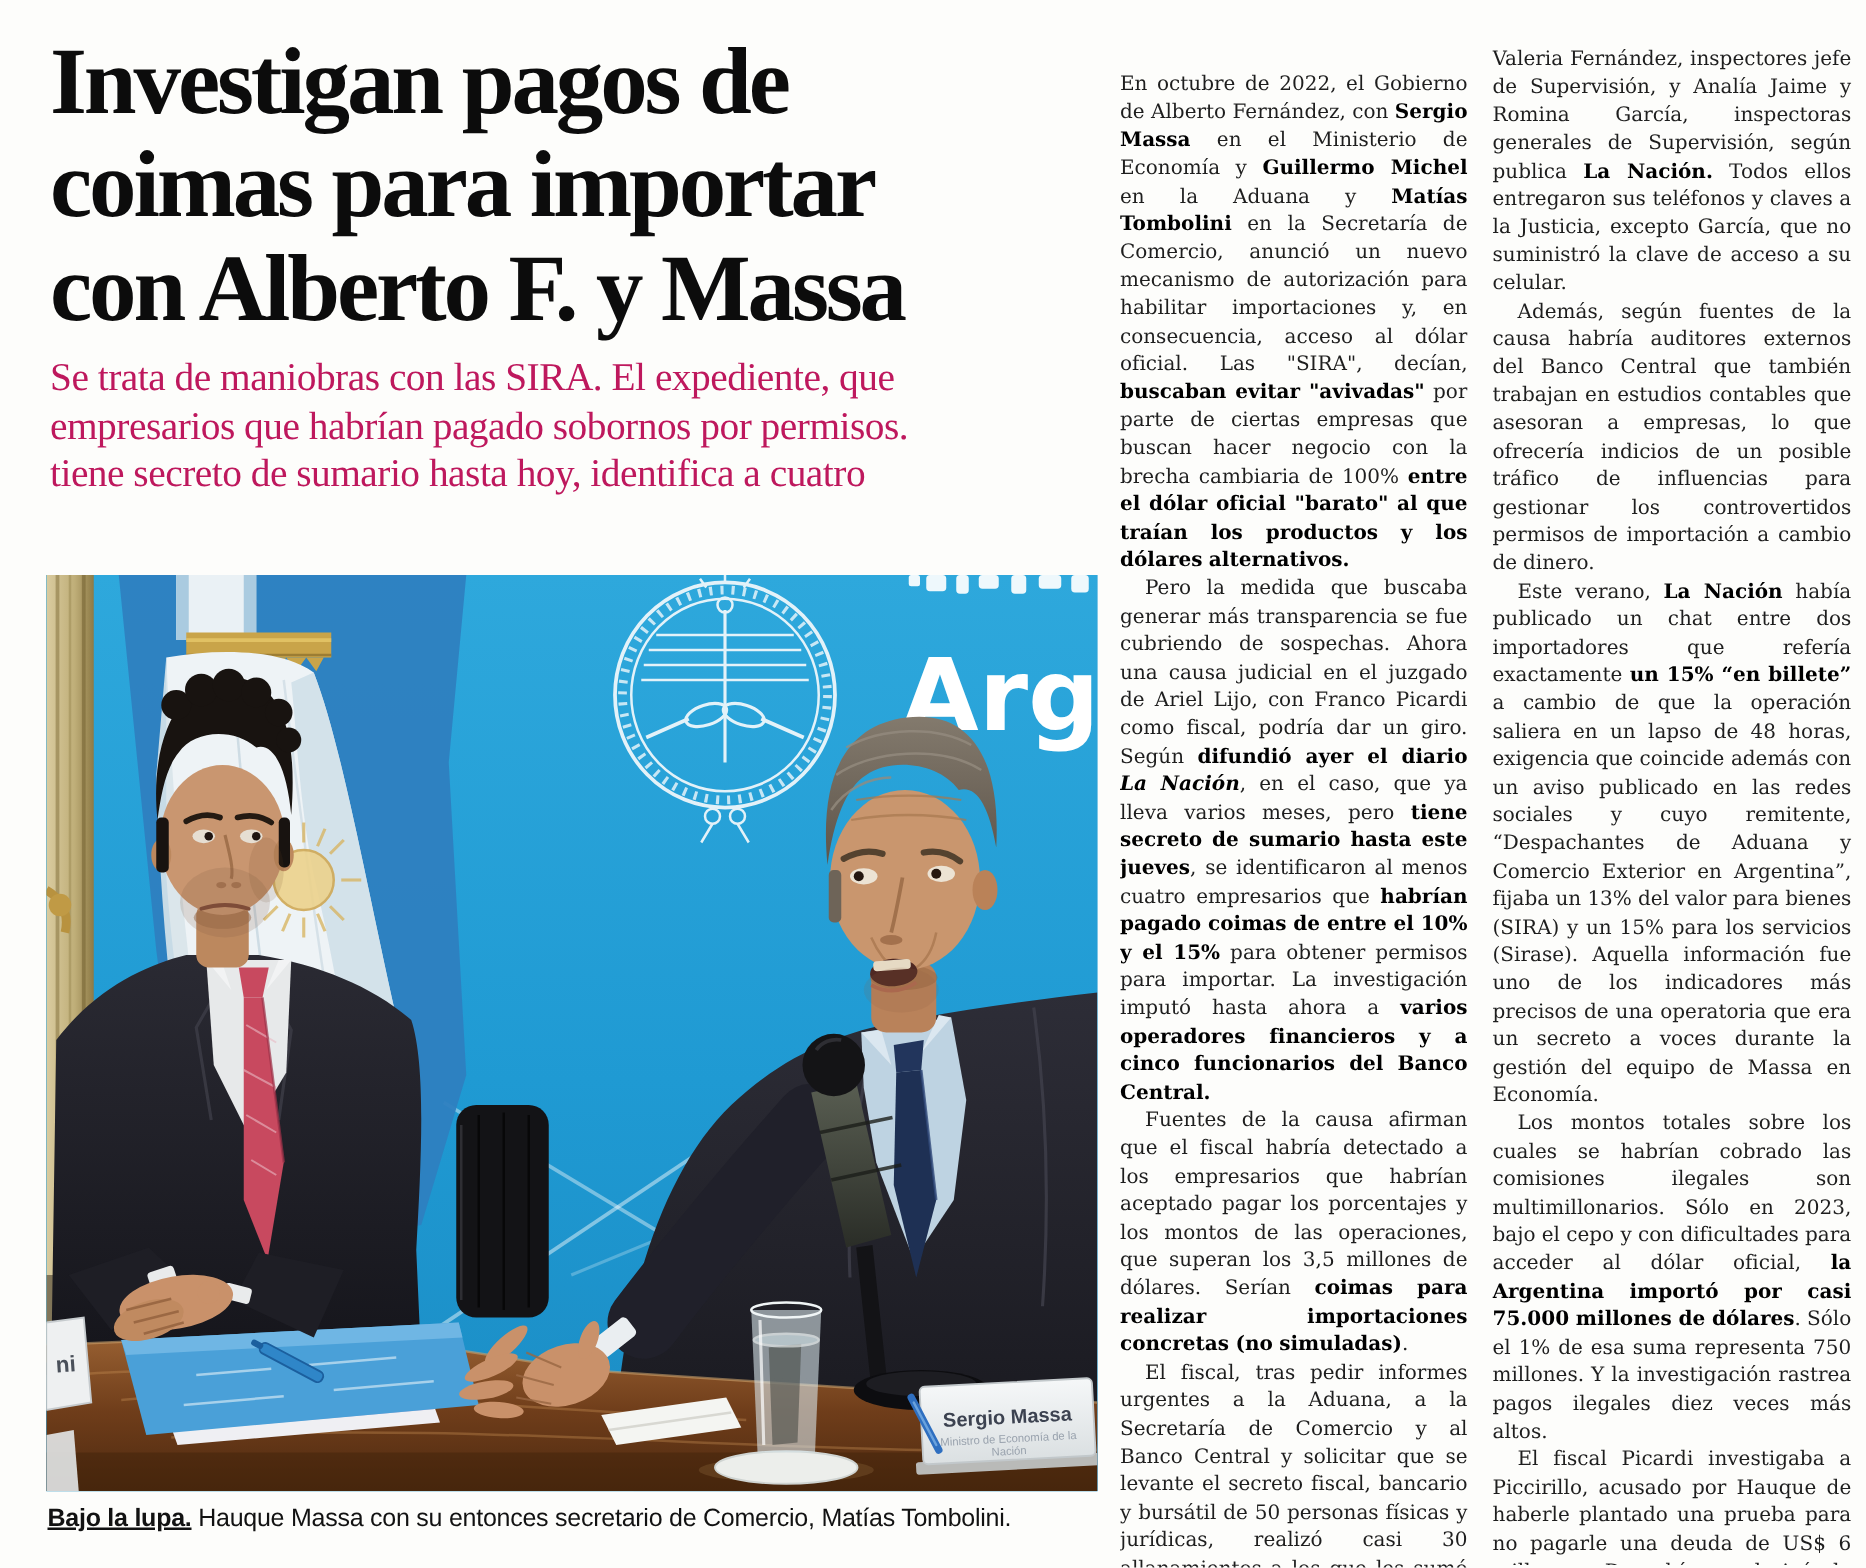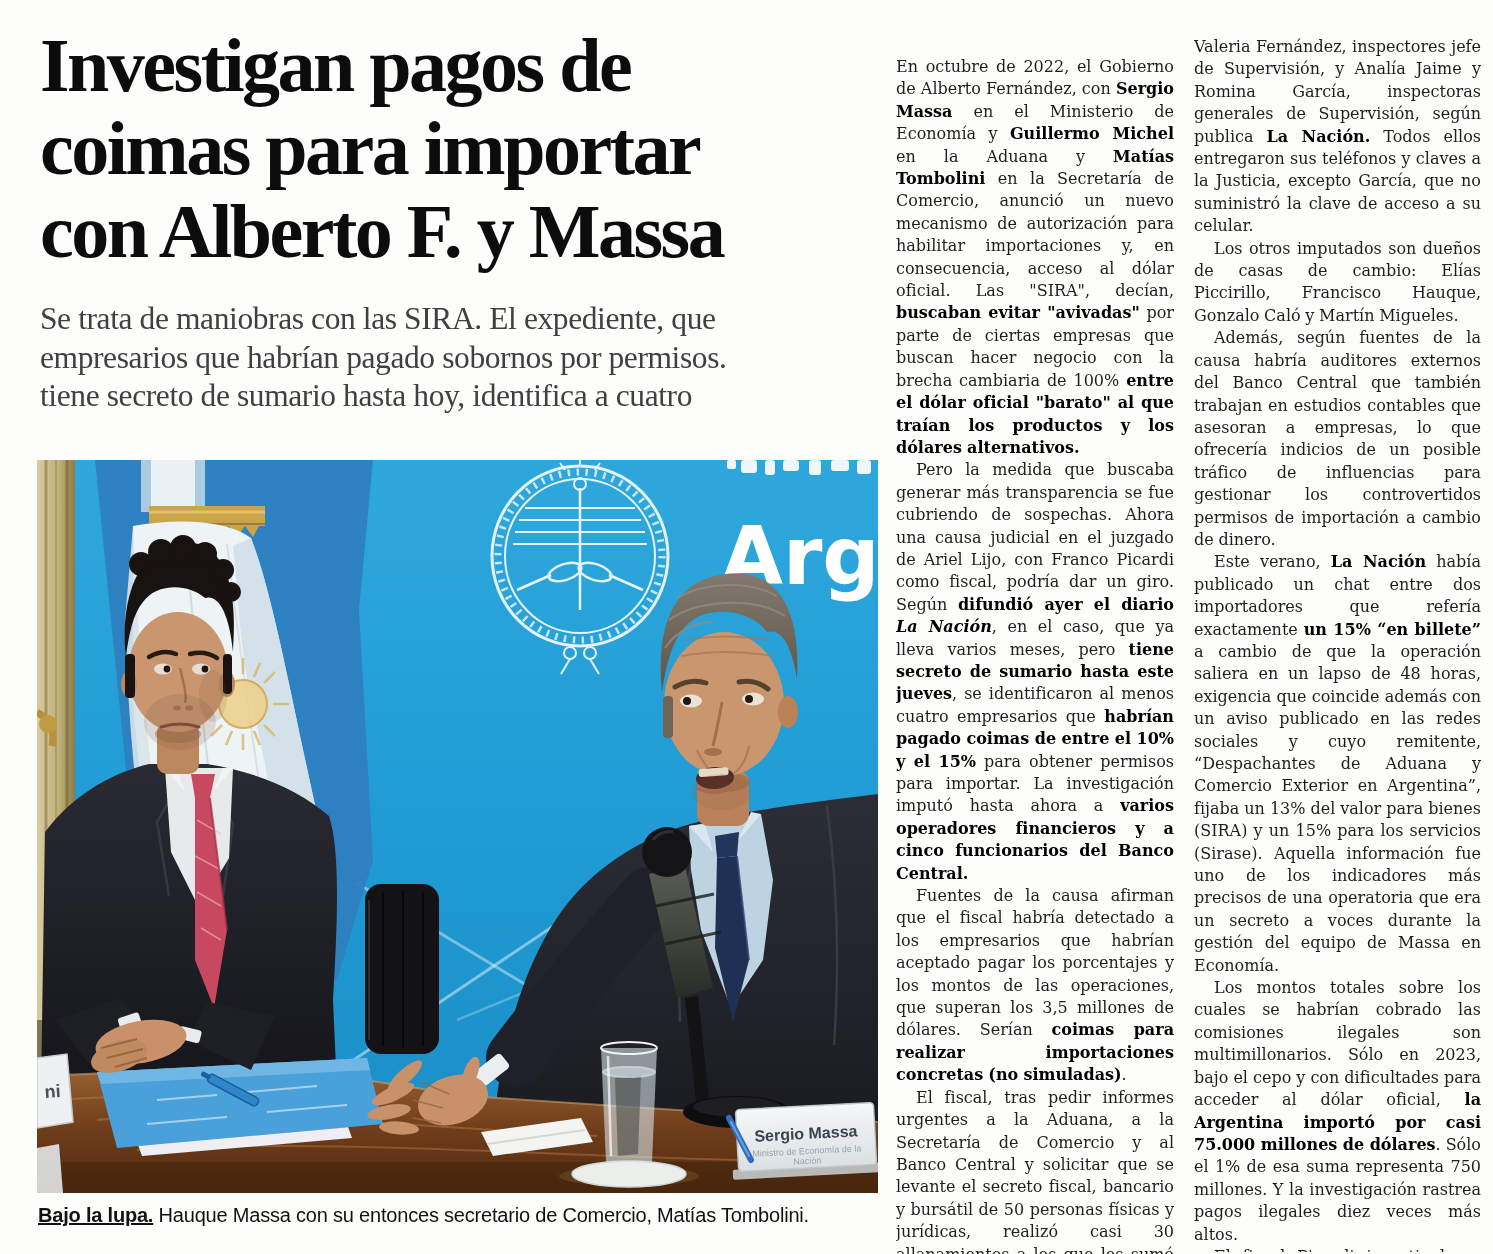--- a/index.html
+++ b/index.html
@@ -9,22 +9,22 @@
     font-family:"Liberation Serif",serif;
   }
   
   .head-block{position:absolute;left:40px;top:24px;width:840px;}
   .headline{
     font-family:"Liberation Serif",serif;font-weight:700;
     font-size:76px;line-height:83px;letter-spacing:-2.5px;color:#0c0c0c;
   }
   .headline .hl-line{white-space:nowrap;}
   .subheadline{
-    margin-top:27px;font-family:"Liberation Serif",serif;
-    font-size:31.5px;line-height:38.5px;letter-spacing:-0.4px;color:#404040;
+    margin-top:10px;font-family:"Liberation Serif",serif;
+    font-size:31.5px;line-height:38.5px;letter-spacing:-0.4px;color:#be185d;
   }
   .subheadline .sh-line{white-space:nowrap;}
   
   .photo-wrap{
     position:absolute;left:37px;top:460px;width:841px;height:733px;
     overflow:hidden;background:#1f9ad3;
   }
   
   .caption{
     position:absolute;left:38px;top:1204px;width:840px;
@@ -387,18 +387,17 @@
 </div>
 
 <div id="col1" class="article-col" lang="es">
     <p><span>En octubre de 2022, el Gobierno de Alberto Fernández, con </span><span class="b">Sergio Massa</span><span> en el Ministerio de Economía y </span><span class="b">Guillermo Michel</span><span> en la Aduana y </span><span class="b">Matías Tombolini</span><span> en la Secretaría de Comercio, anunció un nuevo mecanismo de autorización para habilitar importaciones y, en consecuencia, acceso al dólar oficial. Las "SIRA", decían, </span><span class="b">buscaban evitar "avivadas"</span><span> por parte de ciertas empresas que buscan hacer negocio con la brecha cambiaria de 100% </span><span class="b">entre el dólar oficial "barato" al que traían los productos y los dólares alternativos.</span></p>
     <p><span>Pero la medida que buscaba generar más transparencia se fue cubriendo de sospechas. Ahora una causa judicial en el juzgado de Ariel Lijo, con Franco Picardi como fiscal, podría dar un giro. Según </span><span class="b">difundió ayer el diario </span><span class="b i">La Nación</span><span>, en el caso, que ya lleva varios meses, pero </span><span class="b">tiene secreto de sumario hasta este jueves</span><span>, se identificaron al menos cuatro empresarios que </span><span class="b">habrían pagado coimas de entre el 10% y el 15%</span><span> para obtener permisos para importar. La investigación imputó hasta ahora a </span><span class="b">varios operadores financieros y a cinco funcionarios del Banco Central.</span></p>
     <p><span>Fuentes de la causa afirman que el fiscal habría detectado a los empresarios que habrían aceptado pagar los porcentajes y los montos de las operaciones, que superan los 3,5 millones de dólares. Serían </span><span class="b">coimas para realizar importaciones concretas (no simuladas)</span><span>.</span></p>
     <p><span>El fiscal, tras pedir informes urgentes a la Aduana, a la Secretaría de Comercio y al Banco Central y solicitar que se levante el secreto fiscal, bancario y bursátil de 50 personas físicas y jurídicas, realizó casi 30 allanamientos a los que les sumó testimonios y teléfonos aportados por los funcionarios imputados, que son 5, del área de Supervisión de Entidades No Financieras del BCRA: Fabián Violante, gerente principal; Diego Volcic y María</span></p>
   </div>
 <div id="col2" class="article-col" lang="es">
     <p><span>Valeria Fernández, inspectores jefe de Supervisión, y Analía Jaime y Romina García, inspectoras generales de Supervisión, según publica </span><span class="b">La Nación.</span><span> Todos ellos entregaron sus teléfonos y claves a la Justicia, excepto García, que no suministró la clave de acceso a su celular.</span></p>
-    <p><span>Los otros imputados son dueños de casas de cambio: Elías Piccirillo, Francisco Hauque, Gonzalo Caló y Martín Migueles.</span></p>
     <p><span>Además, según fuentes de la causa habría auditores externos del Banco Central que también trabajan en estudios contables que asesoran a empresas, lo que ofrecería indicios de un posible tráfico de influencias para gestionar los controvertidos permisos de importación a cambio de dinero.</span></p>
     <p><span>Este verano, </span><span class="b">La Nación</span><span> había publicado un chat entre dos importadores que refería exactamente </span><span class="b">un 15% “en billete”</span><span> a cambio de que la operación saliera en un lapso de 48 horas, exigencia que coincide además con un aviso publicado en las redes sociales y cuyo remitente, “Despachantes de Aduana y Comercio Exterior en Argentina”, fijaba un 13% del valor para bienes (SIRA) y un 15% para los servicios (Sirase). Aquella información fue uno de los indicadores más precisos de una operatoria que era un secreto a voces durante la gestión del equipo de Massa en Economía.</span></p>
     <p><span>Los montos totales sobre los cuales se habrían cobrado las comisiones ilegales son multimillonarios. Sólo en 2023, bajo el cepo y con dificultades para acceder al dólar oficial, </span><span class="b">la Argentina importó por casi 75.000 millones de dólares</span><span>. Sólo el 1% de esa suma representa 750 millones. Y la investigación rastrea pagos ilegales diez veces más altos.</span></p>
     <p><span>El fiscal Picardi investigaba a Piccirillo, acusado por Hauque de haberle plantado una prueba para no pagarle una deuda de US$ 6 millones. De ahí se derivó la investigación de las SIRA. </span></p>
   </div>
 
 </body></html>

